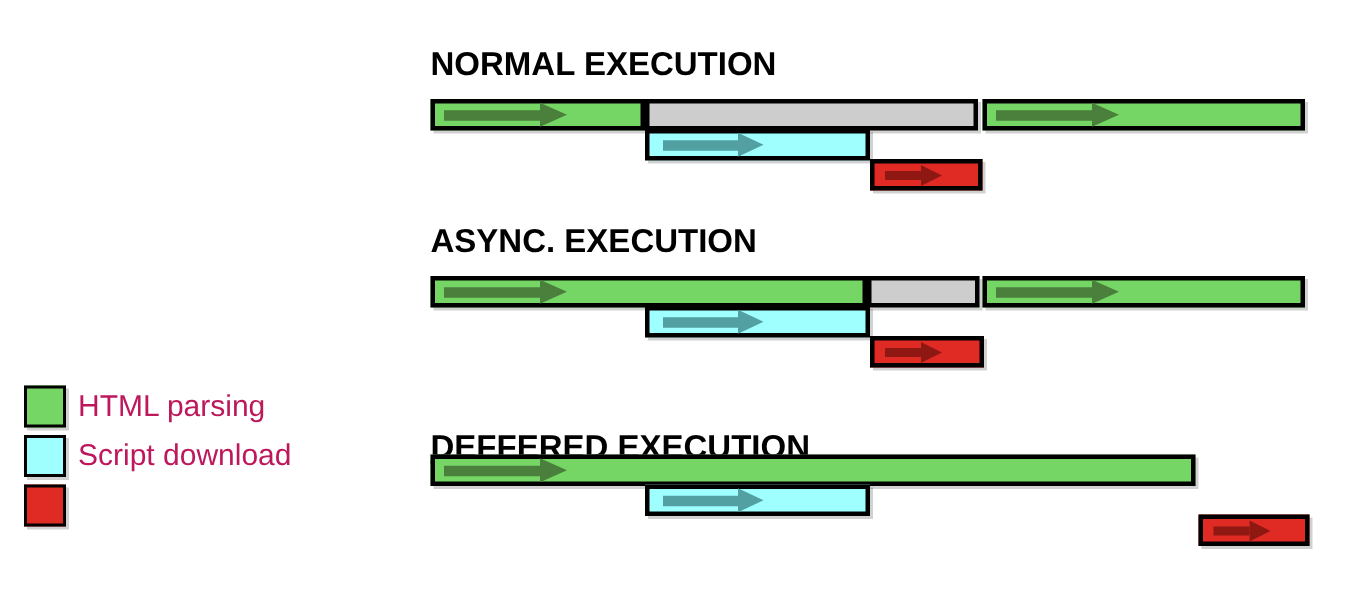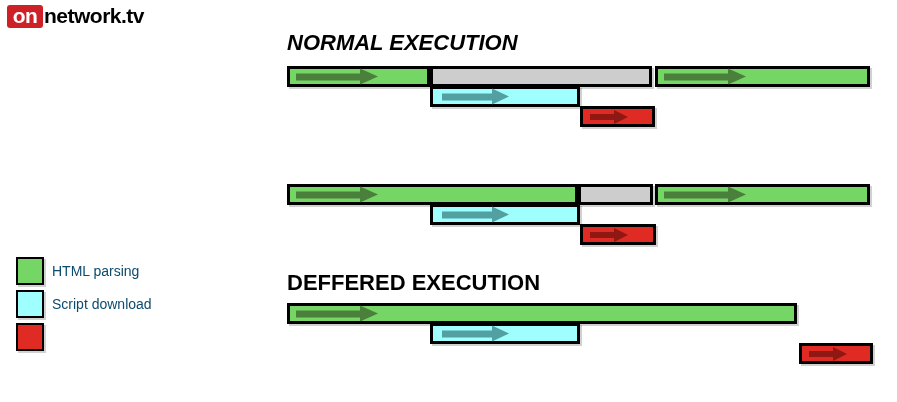--- a/index.html
+++ b/index.html
@@ -32,34 +32,31 @@
   .ar-download::after{border-left:17px solid var(--arrow-download);}
   .ar-execution{left:7px;width:24px;height:6px;background:var(--arrow-execution);}
   .ar-execution::after{border-left:14px solid var(--arrow-execution);border-top-width:7px;border-bottom-width:7px;}
   
   .legend{position:absolute;left:16px;top:257px;}
   .legend-item{display:flex;align-items:center;height:28px;margin-bottom:5px;}
   .legend-swatch{
     width:28px;height:28px;border:2px solid #000000;box-sizing:border-box;
     box-shadow:2px 2px 0 rgba(0,0,0,0.18);flex:none;
   }
-  .legend-label{margin-left:8px;font-size:14px;color:#0c4a6e;white-space:nowrap;}
+  .legend-label{margin-left:8px;font-size:20px;color:#be185d;white-space:nowrap;}
 </style>
 </head>
 <body>
 
 <div class="stage">
 
-  <div class="logo">
-    <span class="logo-on" style="background: rgb(206, 33, 39);">on</span>
-      <span class="logo-rest">network.tv</span>
-  </div>
 
-  <h2 class="sec-title" style="top: 30px; font-style: italic;">NORMAL EXECUTION</h2>
-  <h2 class="sec-title" style="top: 270px;">DEFFERED EXECUTION</h2>
+  <h2 class="sec-title" style="top: 30px;">NORMAL EXECUTION</h2>
+  <h2 class="sec-title" style="top: 148px;">ASYNC. EXECUTION</h2>
+  <h2 class="sec-title" style="top: 285px; text-decoration: underline;">DEFFERED EXECUTION</h2>
 
   <div id="bars">
       <div class="bar" style="left: 287px; top: 66px; width: 143px; background: rgb(118, 214, 101);">
         <span class="arrow ar-parsing"></span>
       </div>
       <div class="bar" style="left: 430px; top: 66px; width: 222px; background: rgb(205, 205, 205);"></div>
       <div class="bar" style="left: 655px; top: 66px; width: 215px; background: rgb(118, 214, 101);">
         <span class="arrow ar-parsing"></span>
       </div>
       <div class="bar" style="left: 430px; top: 86px; width: 150px; background: rgb(159, 255, 255);">

